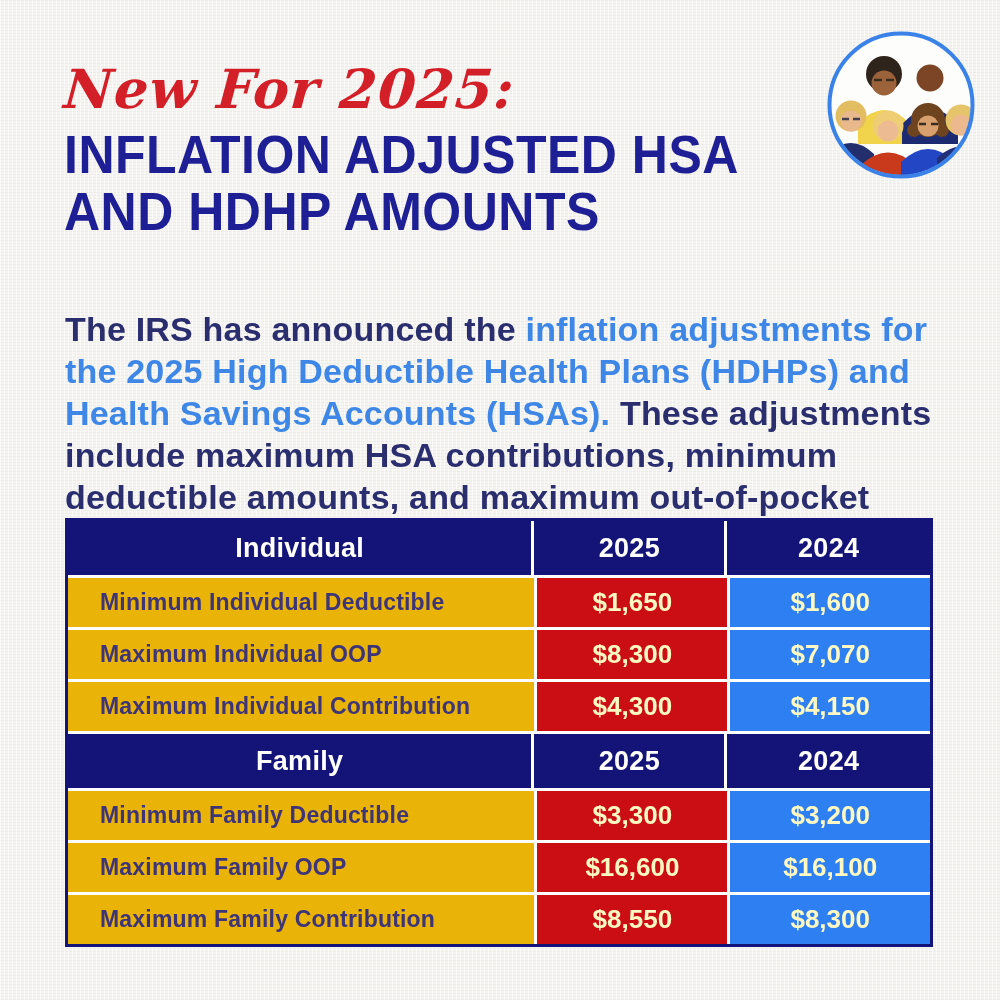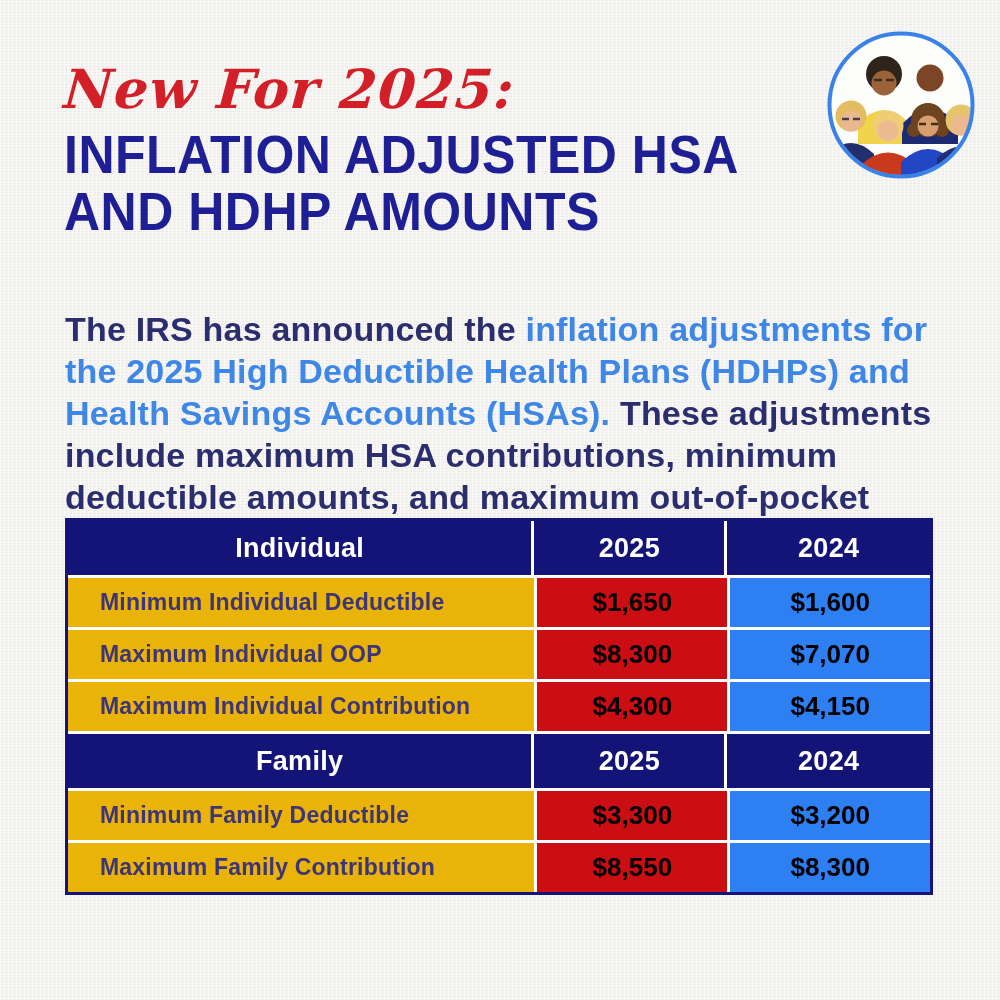--- a/index.html
+++ b/index.html
@@ -50,21 +50,21 @@
   .trow + .trow{border-top:3px solid #ffffff;}
   .thead .cell{
     background:#141478;color:#ffffff;
     height:54px;display:flex;align-items:center;justify-content:center;
     font-size:27px;font-weight:bold;letter-spacing:.3px;
     box-sizing:border-box;
   }
   .thead .cell.c0, .thead .cell.c1{border-right:3px solid #ffffff;text-align:right;}
   .tdata .cell{
     height:49px;display:flex;align-items:center;justify-content:center;
-    font-size:26px;font-weight:bold;color:#000000;
+    font-size:26px;font-weight:bold;color:#fef9c3;
     box-sizing:border-box;
   }
   .tdata .cell.c0{
     background:#eab308;color:#3d3578;
     justify-content:flex-start;padding-left:32px;
     font-size:23px;letter-spacing:.2px;
   }
   .tdata .cell.c1{background:#cb0e14;border-left:3px solid #ffffff;}
   .tdata .cell.c2{background:#2e7ff2;border-left:3px solid #ffffff;}
 </style>
@@ -151,17 +151,22 @@
       <div class="cell c0">Family</div>
       <div class="cell c1">2025</div>
       <div class="cell c2">2024</div>
     </div>
     <div class="trow tdata">
       <div class="cell c0">Minimum Family Deductible</div>
       <div class="cell c1">$3,300</div>
       <div class="cell c2">$3,200</div>
     </div>
     <div class="trow tdata">
+      <div class="cell c0">Maximum Family OOP</div>
+      <div class="cell c1">$16,600</div>
+      <div class="cell c2">$16,100</div>
+    </div>
+    <div class="trow tdata">
       <div class="cell c0">Maximum Family Contribution</div>
       <div class="cell c1">$8,550</div>
       <div class="cell c2">$8,300</div>
     </div>
   </div>
 
 </body></html>

